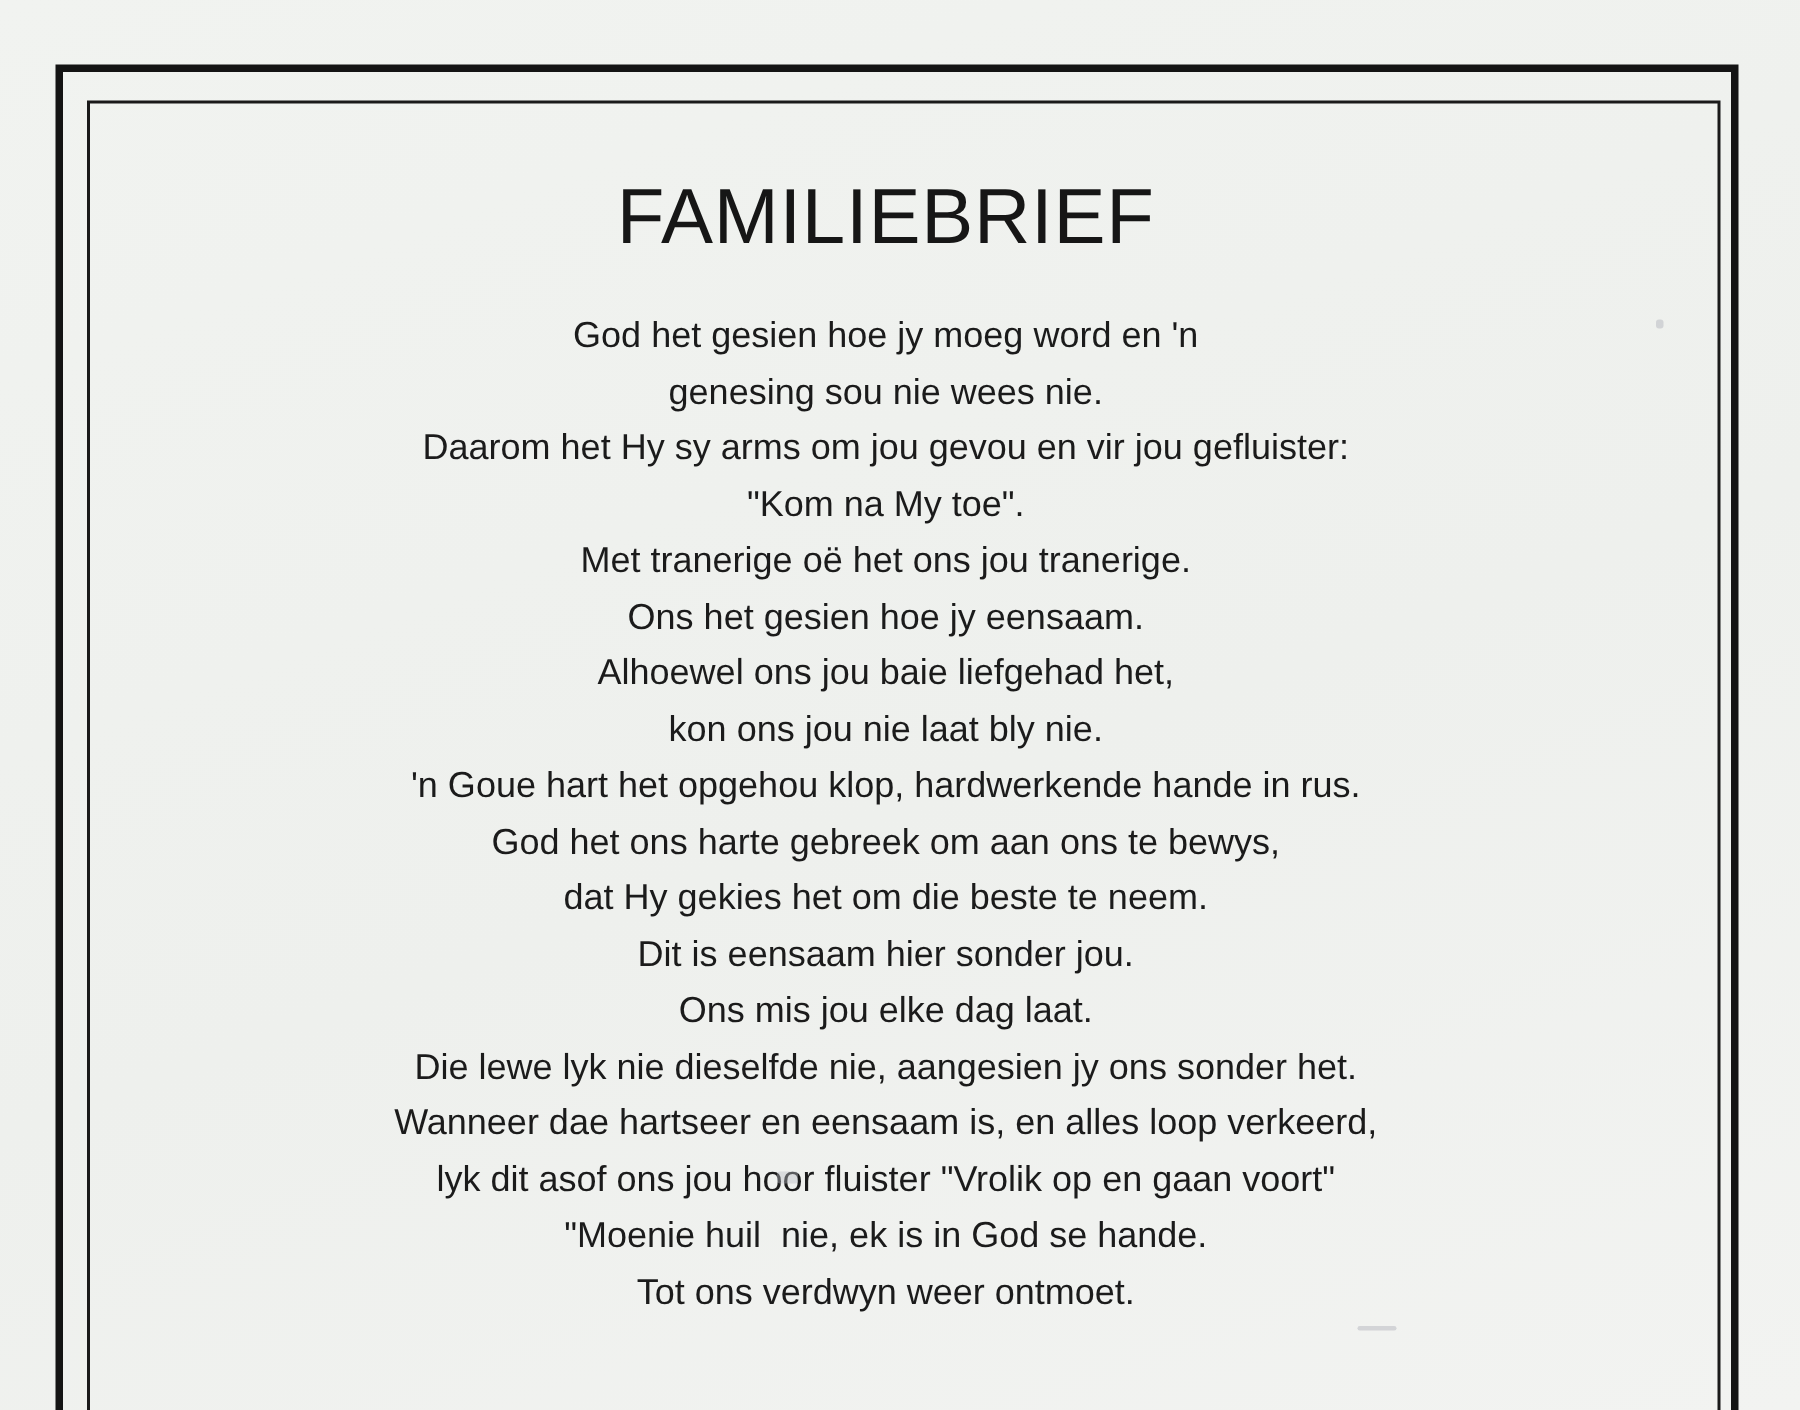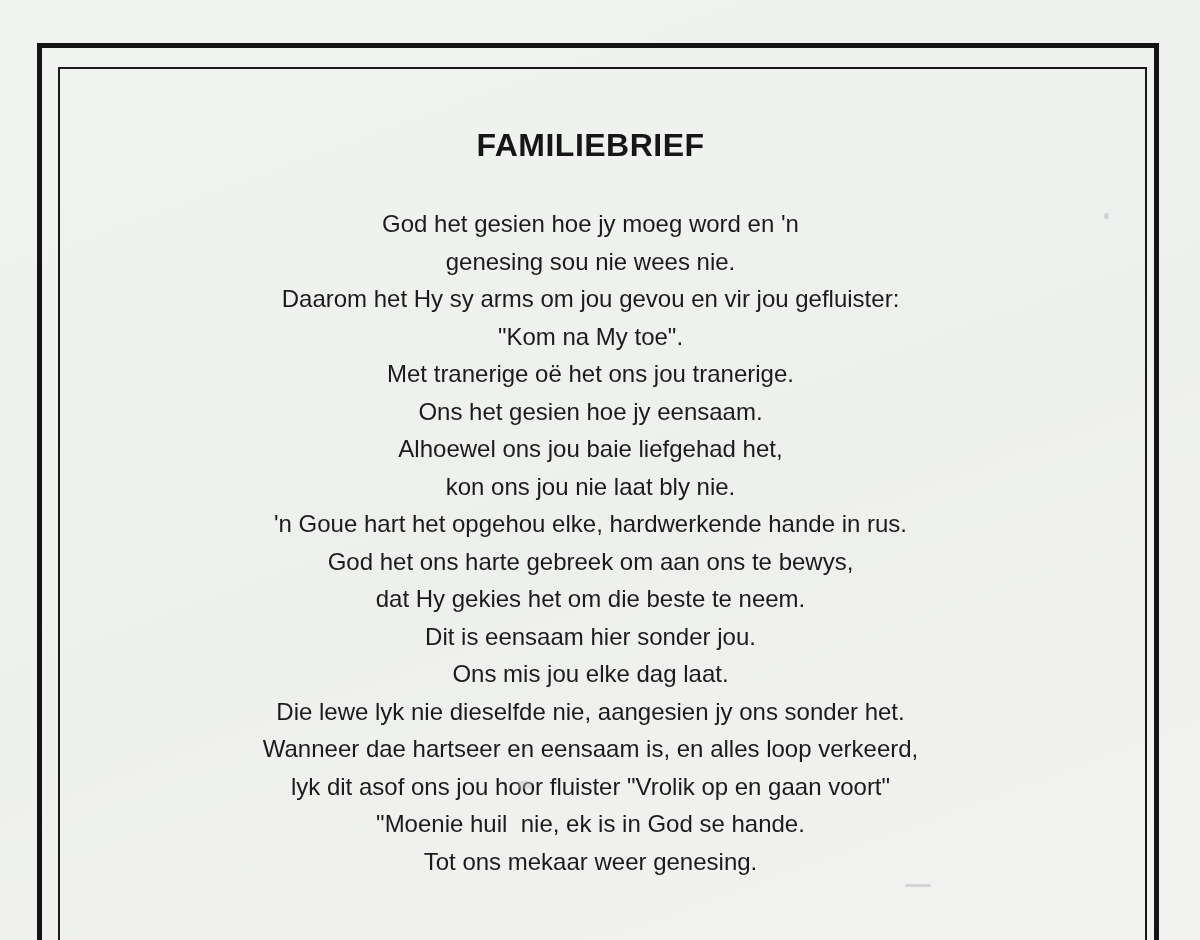--- a/index.html
+++ b/index.html
@@ -45,23 +45,23 @@
     width: 1065px;
     top: 0;
     text-align: center;
     color: #1b1b1b;
   }
   .doc-title {
     position: absolute;
     left: 0;
     width: 100%;
     top: 121px;
-    font-size: 32px;
+    font-size: 52px;
     line-height: 48px;
-    font-weight: bold;
+    font-weight: normal;
     letter-spacing: 0.5px;
     color: #161616;
   }
   .poem {
     position: absolute;
     left: 0;
     width: 100%;
     top: 205px;
     font-size: 24px;
     line-height: 37.5px;
@@ -94,30 +94,30 @@
 
     <div class="poem">
       <div class="poem-line">God het gesien hoe jy moeg word en 'n</div>
       <div class="poem-line">genesing sou nie wees nie.</div>
       <div class="poem-line">Daarom het Hy sy arms om jou gevou en vir jou gefluister:</div>
       <div class="poem-line">"Kom na My toe".</div>
       <div class="poem-line">Met tranerige oë het ons jou tranerige.</div>
       <div class="poem-line">Ons het gesien hoe jy eensaam.</div>
       <div class="poem-line">Alhoewel ons jou baie liefgehad het,</div>
       <div class="poem-line">kon ons jou nie laat bly nie.</div>
-      <div class="poem-line">'n Goue hart het opgehou elke, hardwerkende hande in rus.</div>
+      <div class="poem-line">'n Goue hart het opgehou klop, hardwerkende hande in rus.</div>
       <div class="poem-line">God het ons harte gebreek om aan ons te bewys,</div>
       <div class="poem-line">dat Hy gekies het om die beste te neem.</div>
       <div class="poem-line">Dit is eensaam hier sonder jou.</div>
       <div class="poem-line">Ons mis jou elke dag laat.</div>
       <div class="poem-line">Die lewe lyk nie dieselfde nie, aangesien jy ons sonder het.</div>
       <div class="poem-line">Wanneer dae hartseer en eensaam is, en alles loop verkeerd,</div>
       <div class="poem-line">lyk dit asof ons jou hoor fluister "Vrolik op en gaan voort"</div>
       <div class="poem-line">"Moenie huil  nie, ek is in God se hande.</div>
-      <div class="poem-line">Tot ons mekaar weer genesing.</div>
+      <div class="poem-line">Tot ons verdwyn weer ontmoet.</div>
     </div>
   </div>
 
   <div class="speck speck-1"></div>
   <div class="speck speck-2"></div>
   <div class="speck speck-3"></div>
 
 </div>
 
 </body></html>

